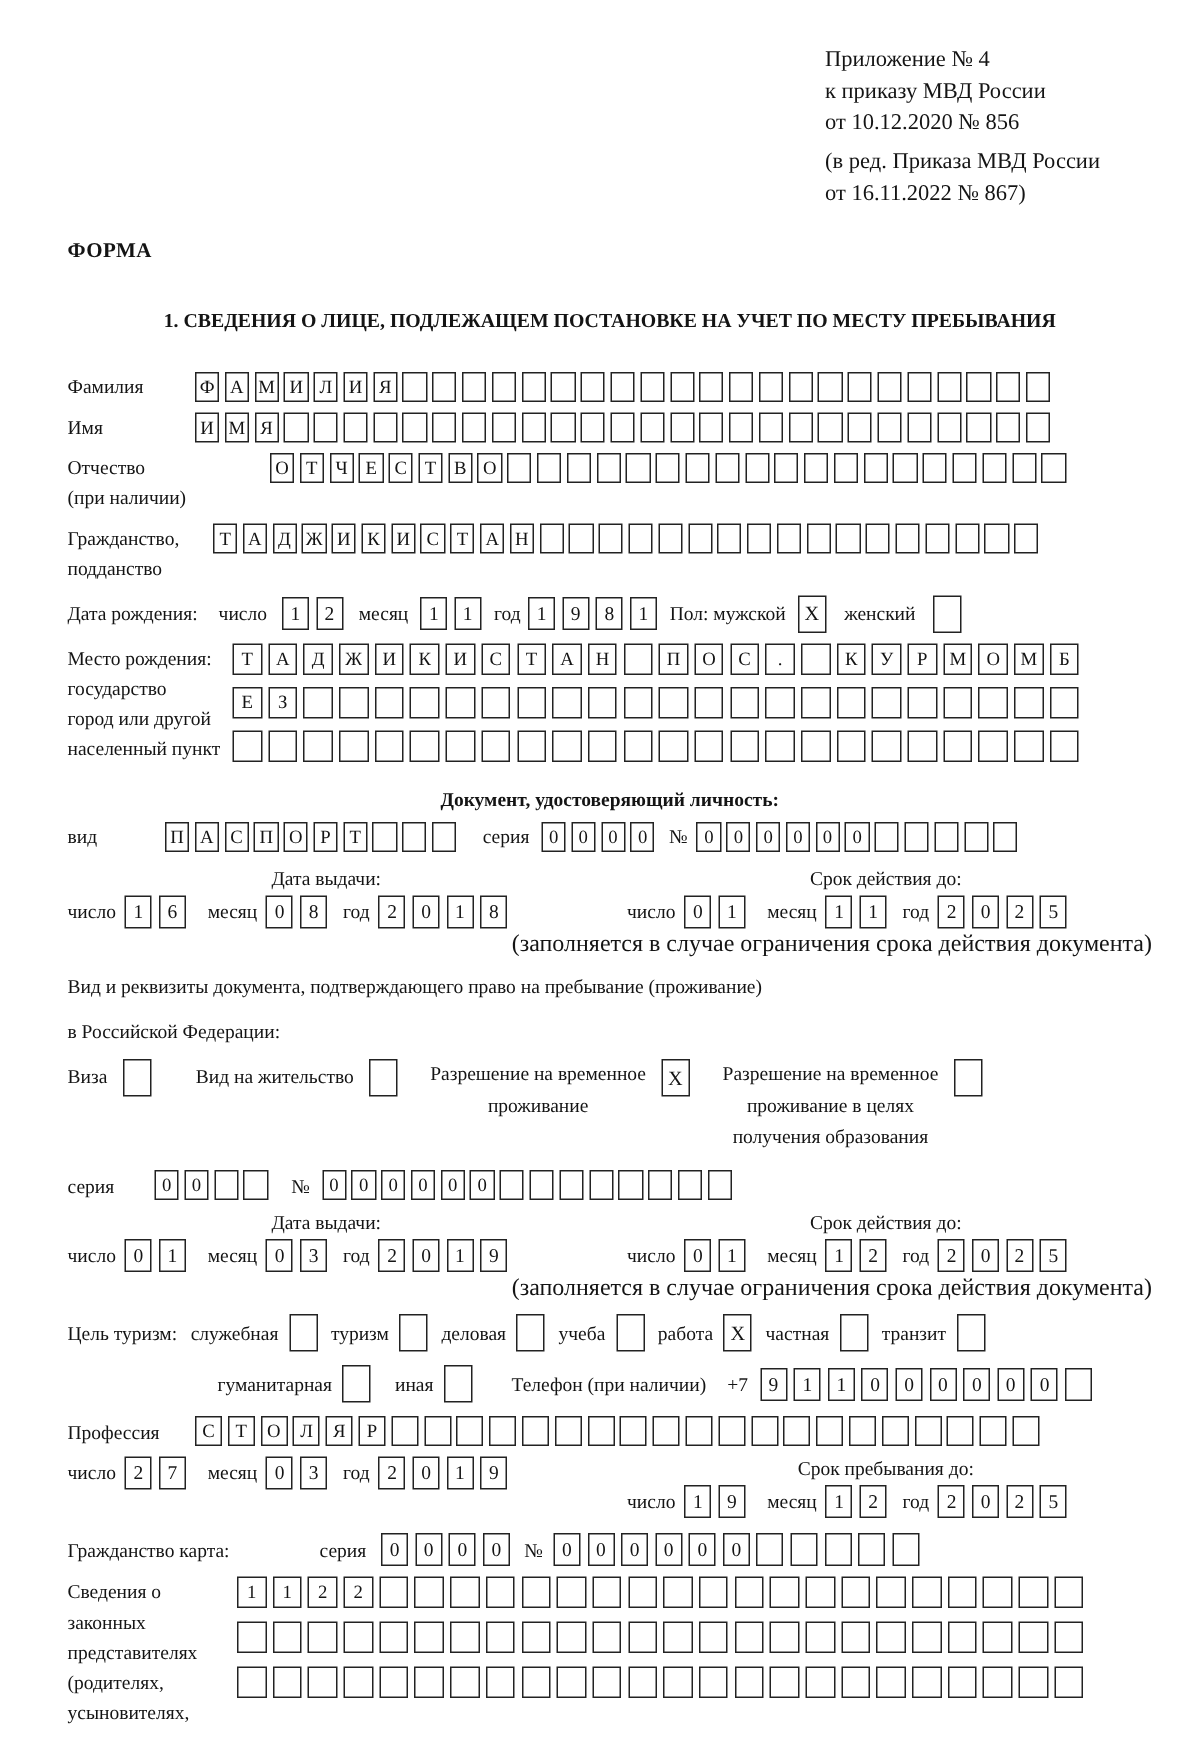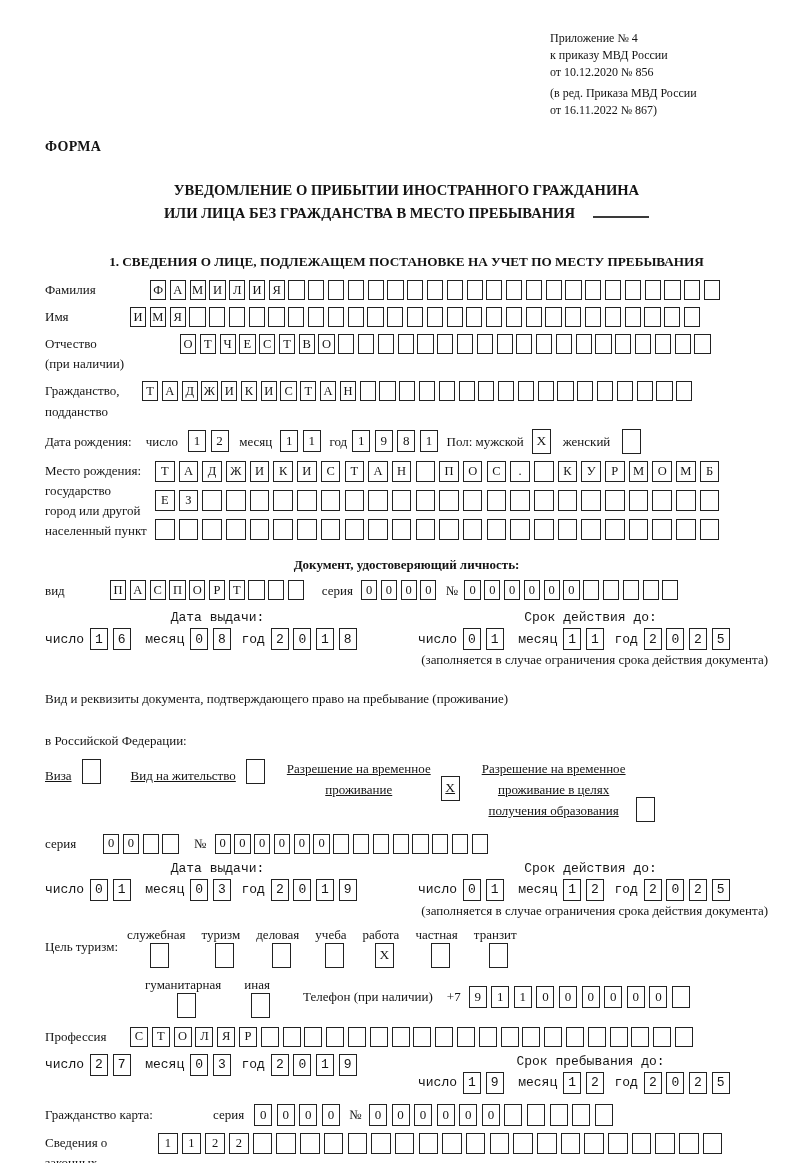--- a/index.html
+++ b/index.html
@@ -6,21 +6,21 @@
   html, body { width: 800px; background: #ffffff; color: #141414; }
   body {
     height: 1163px;
     overflow: hidden;
     font-family: "Liberation Serif", "DejaVu Serif", serif;
     font-size: 13px;
   }
   .page { padding: 30px 32px 16px 45px; position: relative; }
 
   
-  .hdr-block { margin-left: auto; margin-right: 28px; width: 190px; font-size: 12px; line-height: 1.4; }
+  .hdr-block { margin-left: auto; margin-right: 28px; width: 190px; font-size: 15px; line-height: 1.4; }
   .hdr-ed { margin-top: 5px; }
   .forma { text-align: left; margin: 20px 32px 0 0; font-weight: bold; font-size: 14px; letter-spacing: .3px; }
 
   
   .title { margin-top: 24px; text-align: center; font-weight: bold; font-size: 14.6px; line-height: 1.55; }
   .title-underline { display: inline-block; width: 56px; border-bottom: 2px solid #3a3a3a; margin-left: 18px; }
 
   .sec-heading { margin-top: 30px; text-align: center; font-weight: bold; font-size: 13.2px; }
 
   
@@ -46,39 +46,39 @@
   .cells.date .cell { width: 18px; height: 22px; margin-right: 4.6px; font-size: 13px; }
   .stack { display: flex; flex-direction: column; gap: 8px; }
 
   
   .checkbox {
     flex: none; display: inline-flex; align-items: center; justify-content: center;
     width: 19px; height: 25px; border: 1.5px solid #222; font-size: 13.5px;
   }
 
   
-  .datecols { display: flex; margin-top: 10px; font-family: Liberation Mono, monospace; }
+  .datecols { display: flex; margin-top: 10px; }
   .datecol { }
   .datecol.left { width: 345px; }
   .datecol.right { width: 345px; margin-left: 28px; }
   .datehead { text-align: center; margin-bottom: 3px; }
   .dategroup { display: flex; align-items: center; }
   .dategroup .dlbl { margin-right: 6px; }
-  .note-right { text-align: right; font-size: 13px; margin-top: 2px; margin-bottom: 8px; }
+  .note-right { text-align: right; font-size: 16px; margin-top: 2px; margin-bottom: 8px; }
 
   
-  .res-text { line-height: 1.65; margin-top: 20px; }
+  .res-text { line-height: 1.65; margin-top: 8px; }
   .res-options { display: flex; align-items: flex-start; margin-top: 8px; margin-bottom: 12px; }
-  .res-item { display: flex; align-items: flex-end; text-decoration: underline; }
+  .res-item { display: flex; align-items: flex-start; }
   .res-item .res-lbl { margin-right: 10px; margin-top: 4px; }
   .res-lines { display: flex; flex-direction: column; text-align: center; line-height: 1.6; margin-right: 10px; }
   .ml30 { margin-left: 30px; } .ml22 { margin-left: 22px; }
 
   
-  .chk-item { display: flex; align-items: center; margin-left: 9px; flex-direction: column; }
+  .chk-item { display: flex; align-items: center; margin-left: 9px; }
   .chk-item .clbl { margin-right: 7px; }
   .purpose2 { margin-left: 100px; margin-top: 9px; margin-bottom: 9px; }
   .phone-lbl { margin-left: 26px; margin-right: 14px; }
   .phone-pfx { margin-right: 8px; }
 
   .inline-gap-lbl { margin: 0 8px 0 14px; }
   .mt10 { margin-top: 10px; }
   .mt6 { margin-top: 6px; }
 </style>
 </head>
@@ -91,30 +91,24 @@
     <div>к приказу МВД России</div>
     <div>от 10.12.2020 № 856</div>
     <div class="hdr-ed">
       <div>(в ред. Приказа МВД России</div>
       <div>от 16.11.2022 № 867)</div>
     </div>
   </div>
 
   <div class="forma">ФОРМА</div>
 
-  <div class="title">
-    <div>УВЕДОМЛЕНИЕ О ПРИБЫТИИ ИНОСТРАННОГО ГРАЖДАНИНА</div>
-    <div>
-      <span>ИЛИ ЛИЦА БЕЗ ГРАЖДАНСТВА В МЕСТО ПРЕБЫВАНИЯ</span><span class="title-underline"></span>
-    </div>
-  </div>
 
   <div class="sec-heading">1. СВЕДЕНИЯ О ЛИЦЕ, ПОДЛЕЖАЩЕМ ПОСТАНОВКЕ НА УЧЕТ ПО МЕСТУ ПРЕБЫВАНИЯ</div>
 
-  <div class="frow" style="margin-top:10px;gap:20px;">
+  <div class="frow" style="margin-top:26px;">
     <span class="lbl w85">Фамилия</span>
     <span class="cells">
         <span class="cell">Ф</span>
         <span class="cell">А</span>
         <span class="cell">М</span>
         <span class="cell">И</span>
         <span class="cell">Л</span>
         <span class="cell">И</span>
         <span class="cell">Я</span>
         <span class="cell"></span>

